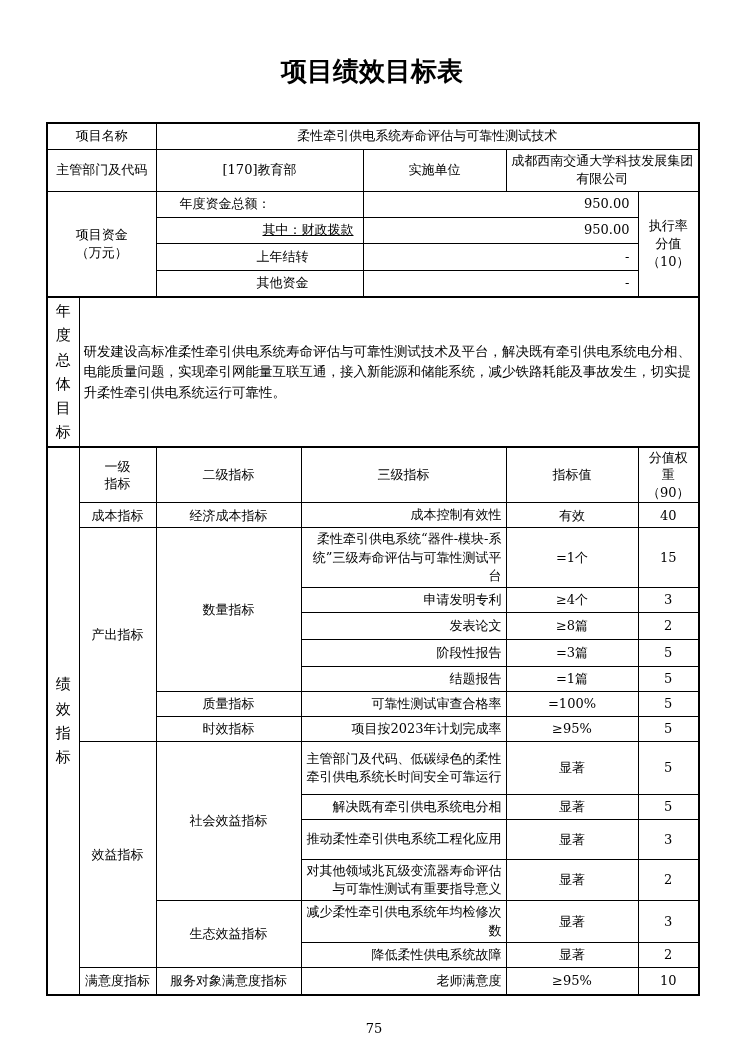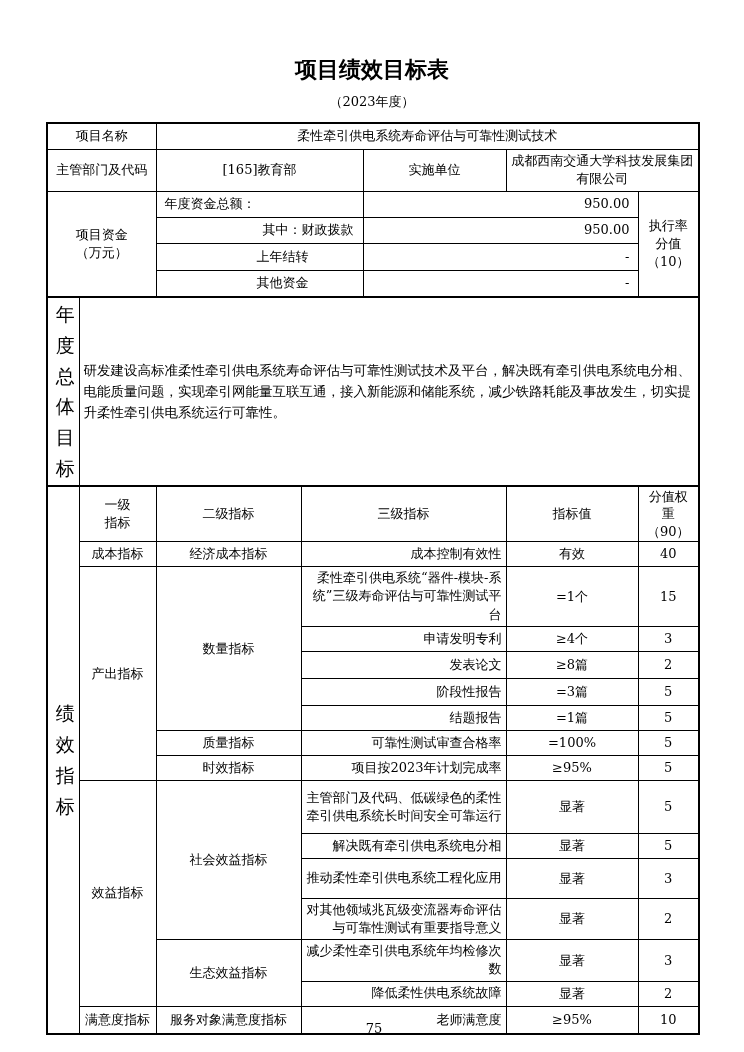--- a/index.html
+++ b/index.html
@@ -7,21 +7,21 @@
     position:relative;
     width:744px;height:1052px;
     background:#fff;color:#000;
     font-family:"DejaVu Serif","Liberation Serif",serif;
     font-size:13px;
     overflow:hidden;
   }
   .doc-title{
     padding-top:56px;
     text-align:center;
-    font-size:22px;
+    font-size:26px;
     font-weight:bold;
     line-height:1.2;
   }
   .doc-subtitle{
     margin-top:12px;
     text-align:center;
     font-size:13px;
     line-height:1.2;
   }
   .tables{
@@ -41,76 +41,75 @@
     padding:1px 4px;
     vertical-align:middle;
     text-align:center;
     font-size:13px;
     line-height:1.35;
     overflow:hidden;
     word-break:break-all;
   }
   td.pre{white-space:pre-line;}
   td.right{text-align:right;padding-right:8px;}
-  td.fn-left{text-align:left;padding-left:8px;}
-  td.fn-right{text-align:right;padding-right:9px;}
+  td.fn-left{text-align:left;padding-left:23px;}
+  td.fn-right{text-align:right;padding-right:9px;text-decoration:underline;}
   td.fn-mid{text-align:center;padding-left:50px;}
   td.goal-text{
     text-align:left;
     padding:4px 6px 4px 4px;
     line-height:1.55;
     font-size:13.5px;
   }
   .vtext{
     width:15px;
     margin:0 auto;
     text-align:center;
     line-height:1.62;
     word-break:break-all;
-    font-size:19px;
+    font-size:15px;
   }
   td.l3{
     text-align:right;
     padding:2px 4px;
     line-height:1.4;
   }
   .page-number{
     position:absolute;
     left:4px;right:0;
     bottom:16px;
     text-align:center;
     font-size:13px;
   }
 </style>
 </head>
 <body>
 
 <div class="page">
 
   <div class="doc-title">项目绩效目标表</div>
-  <div class="doc-subtitle">（2023年度）</div>
 
   <div class="tables">
 
     <table>
       <colgroup>
           <col style="width:109px">
           <col style="width:207px">
           <col style="width:143px">
           <col style="width:132px">
           <col style="width:61px">
         </colgroup>
       <tbody>
           <tr style="height:26px">
         <td>项目名称</td>
         <td colspan="4">柔性牵引供电系统寿命评估与可靠性测试技术</td>
       </tr>
       <tr style="height:42px">
         <td>主管部门及代码</td>
-        <td>[165]教育部</td>
+        <td>[170]教育部</td>
         <td>实施单位</td>
         <td colspan="2">成都西南交通大学科技发展集团有限公司</td>
       </tr>
       <tr style="height:26px">
         <td rowspan="4" class="pre">项目资金
 （万元）</td>
         <td class="fn-left">年度资金总额：</td>
         <td colspan="2" class="right">950.00</td>
         <td rowspan="4" class="pre">执行率
 分值

